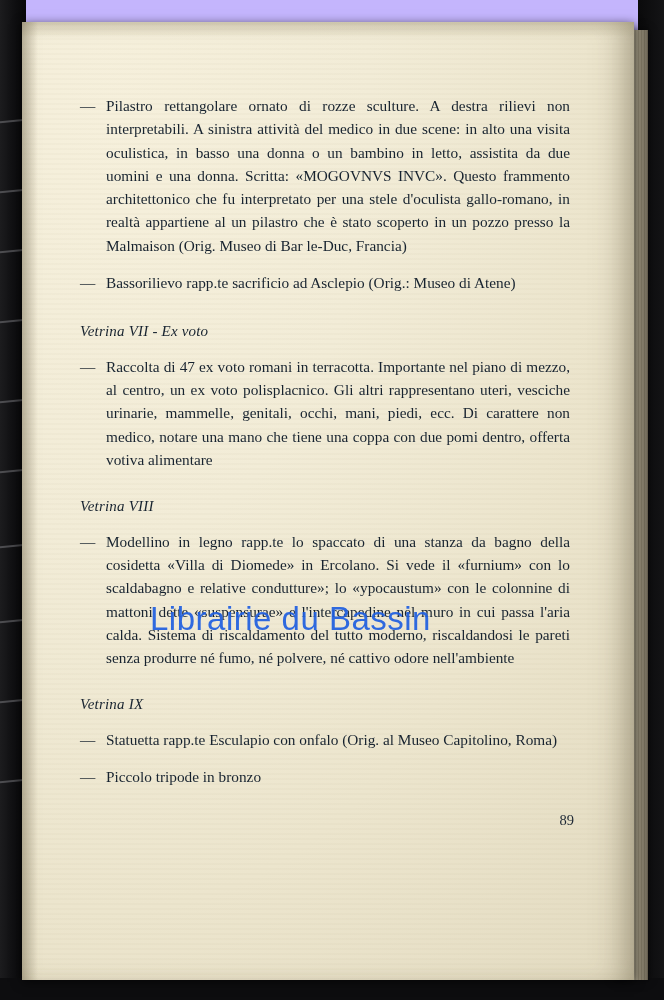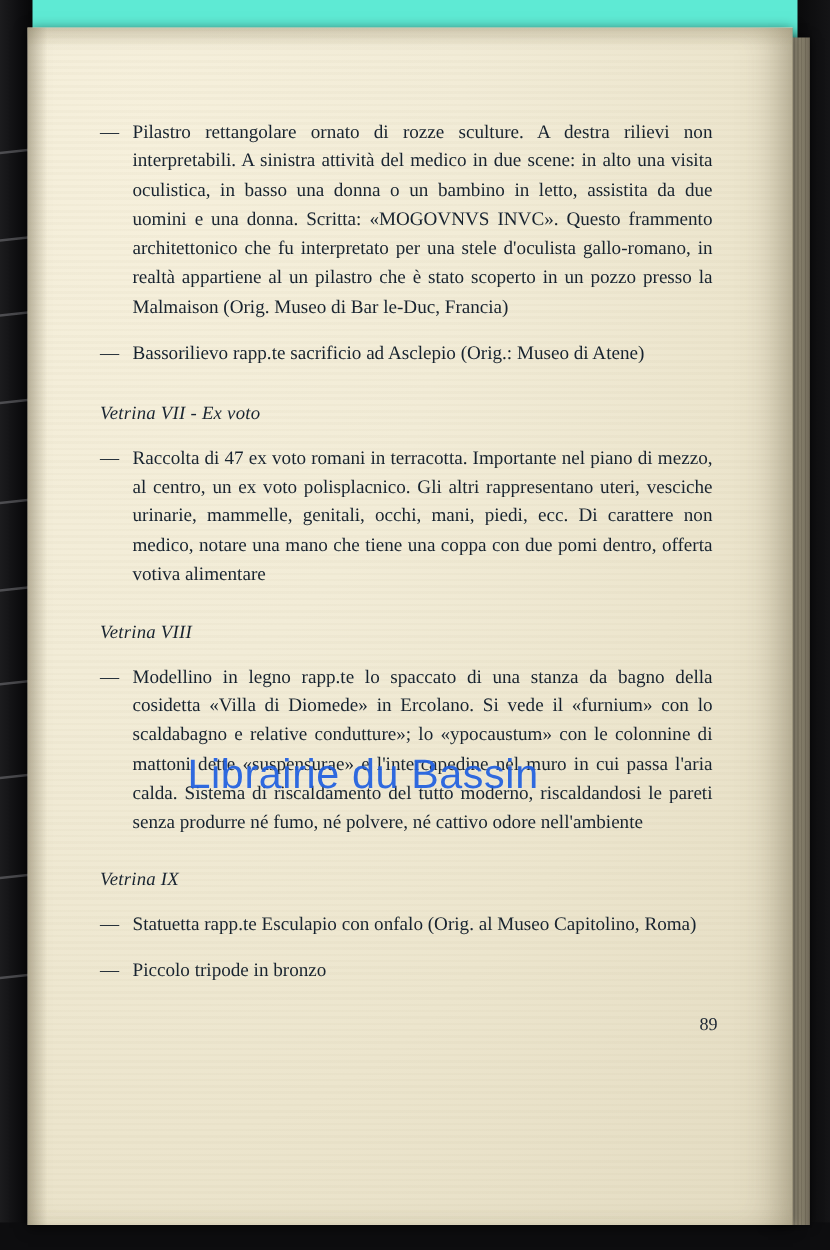--- a/index.html
+++ b/index.html
@@ -10,21 +10,21 @@
     width: 664px;
     height: 1000px;
     overflow: hidden;
     background: #0c0c0c;
     font-family: "Liberation Serif", serif;
   }
   .scene {
     position: relative;
     width: 664px;
     height: 1000px;
-    background: #5eead4;
+    background: #c4b5fd;
   }
   
   .backdrop-left {
     position: absolute;
     left: 0; top: 0;
     width: 26px; height: 1000px;
     background: linear-gradient(90deg, #1c1c1e 0%, #0e0e10 60%, #070708 100%);
   }
   .backdrop-left .streak {
     position: absolute;

